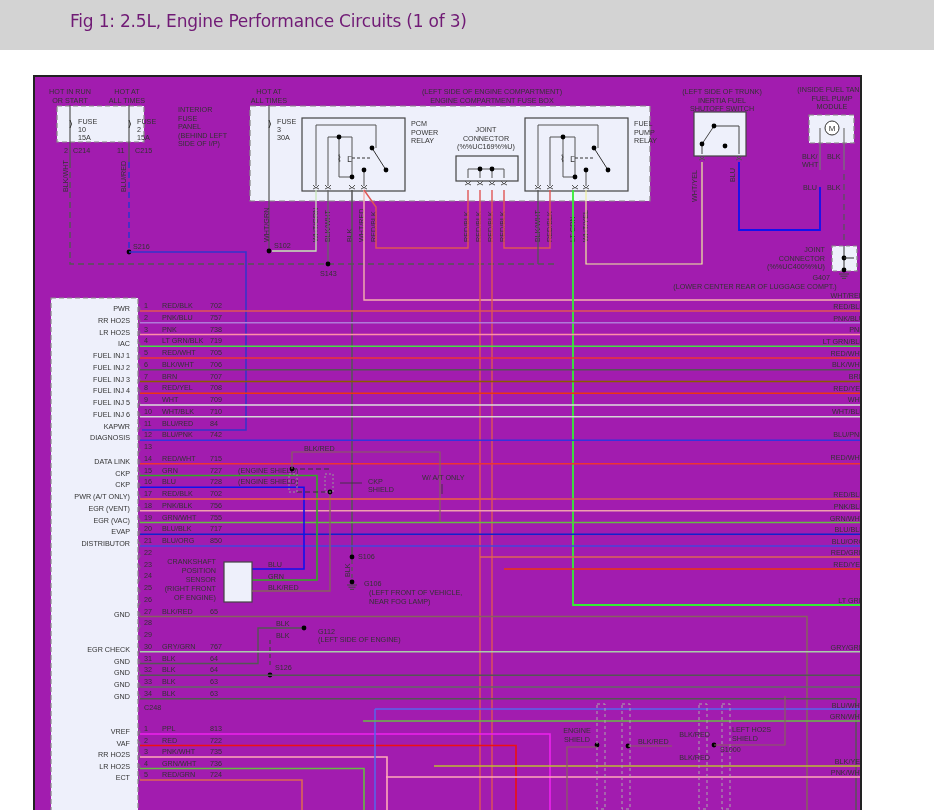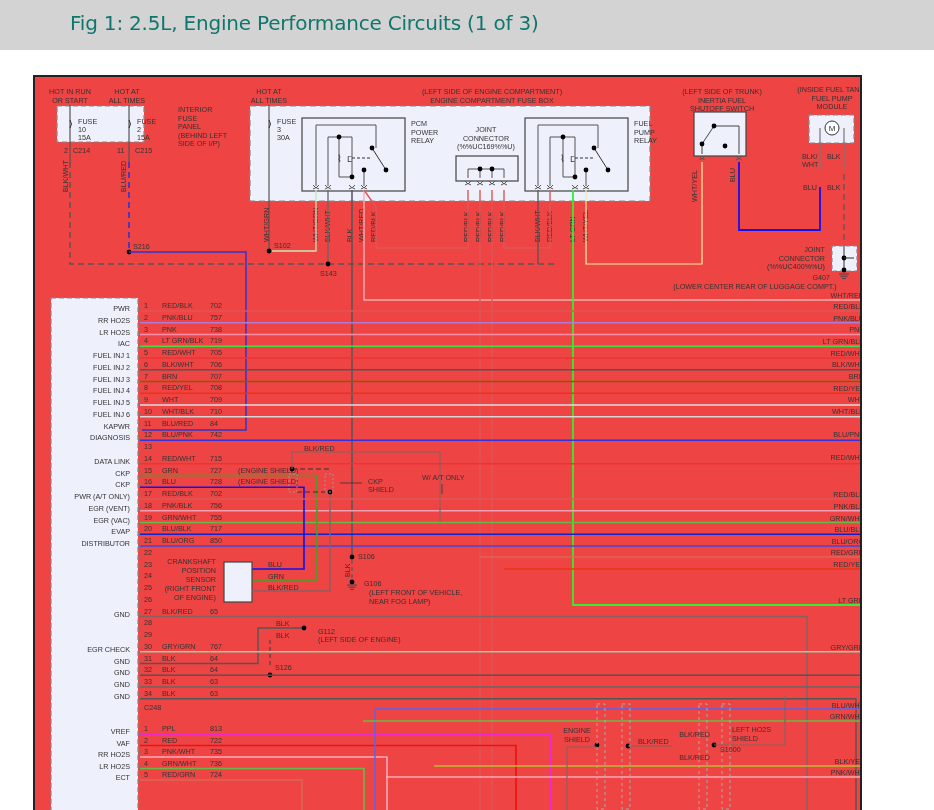--- a/index.html
+++ b/index.html
@@ -1,19 +1,19 @@
 <!DOCTYPE html>
 <html><head>
 <meta charset="utf-8">
 <style>
   html,body{margin:0;padding:0;background:#fff;}
   body{width:934px;height:810px;overflow:hidden;position:relative;font-family:"Liberation Sans",sans-serif;}
   .titlebar{position:absolute;left:0;top:0;width:934px;height:50px;background:#d3d3d3;}
-  .titlebar .t{position:absolute;left:70px;top:11px;font-size:20px;color:#0f766e;font-family:"DejaVu Sans",sans-serif;letter-spacing:-0.2px;}
-  .frame{position:absolute;left:33px;top:75px;width:829px;height:735px;border:2px solid #222;border-bottom:none;box-sizing:border-box;background:#ef4444;overflow:hidden;}
+  .titlebar .t{position:absolute;left:70px;top:11px;font-size:17px;color:#701a75;font-family:"DejaVu Sans",sans-serif;letter-spacing:-0.2px;}
+  .frame{position:absolute;left:33px;top:75px;width:829px;height:735px;border:2px solid #222;border-bottom:none;box-sizing:border-box;background:#a21caf;overflow:hidden;}
   svg{position:absolute;left:0;top:0;}
   svg text{font-family:"Liberation Sans",sans-serif;font-size:7.2px;fill:#333;}
 </style>
 </head>
 <body>
 
 <div class="titlebar">
   <span class="t">Fig 1: 2.5L, Engine Performance Circuits (1 of 3)</span>
 </div>
 

